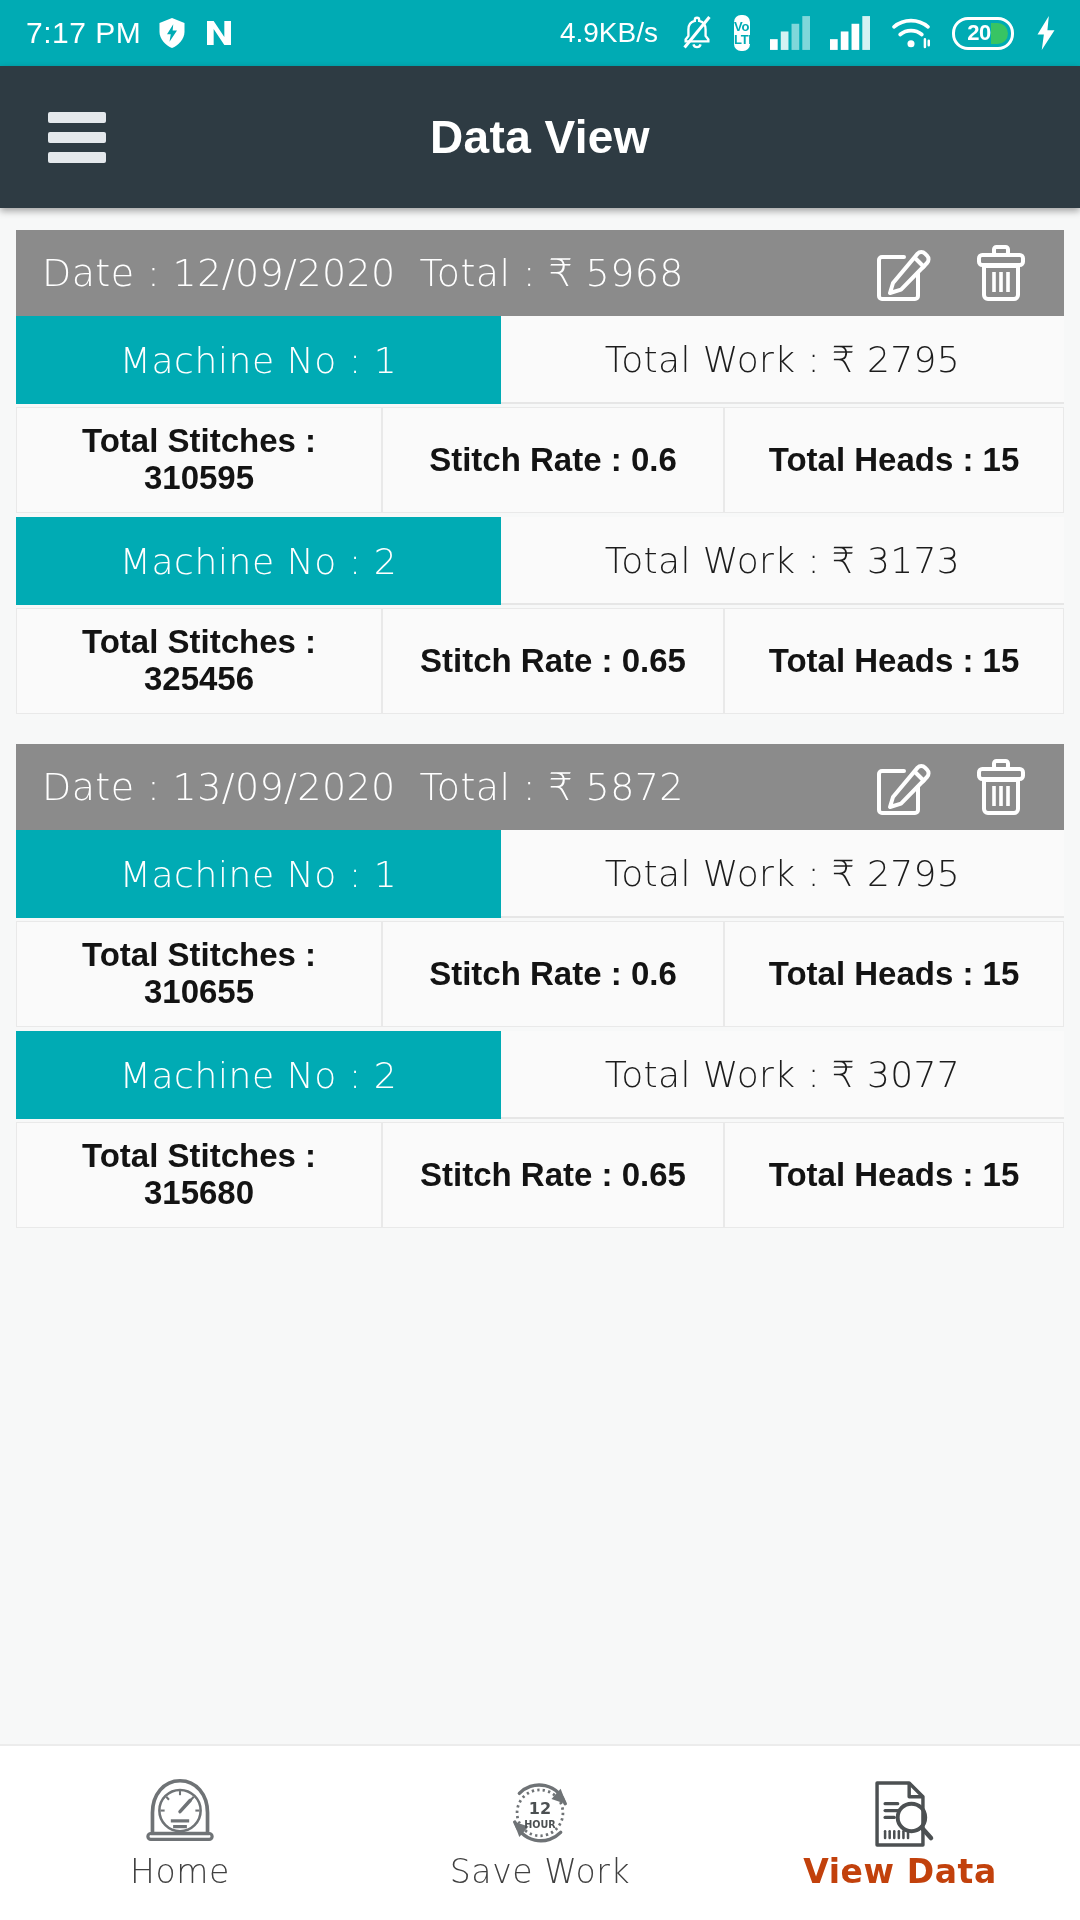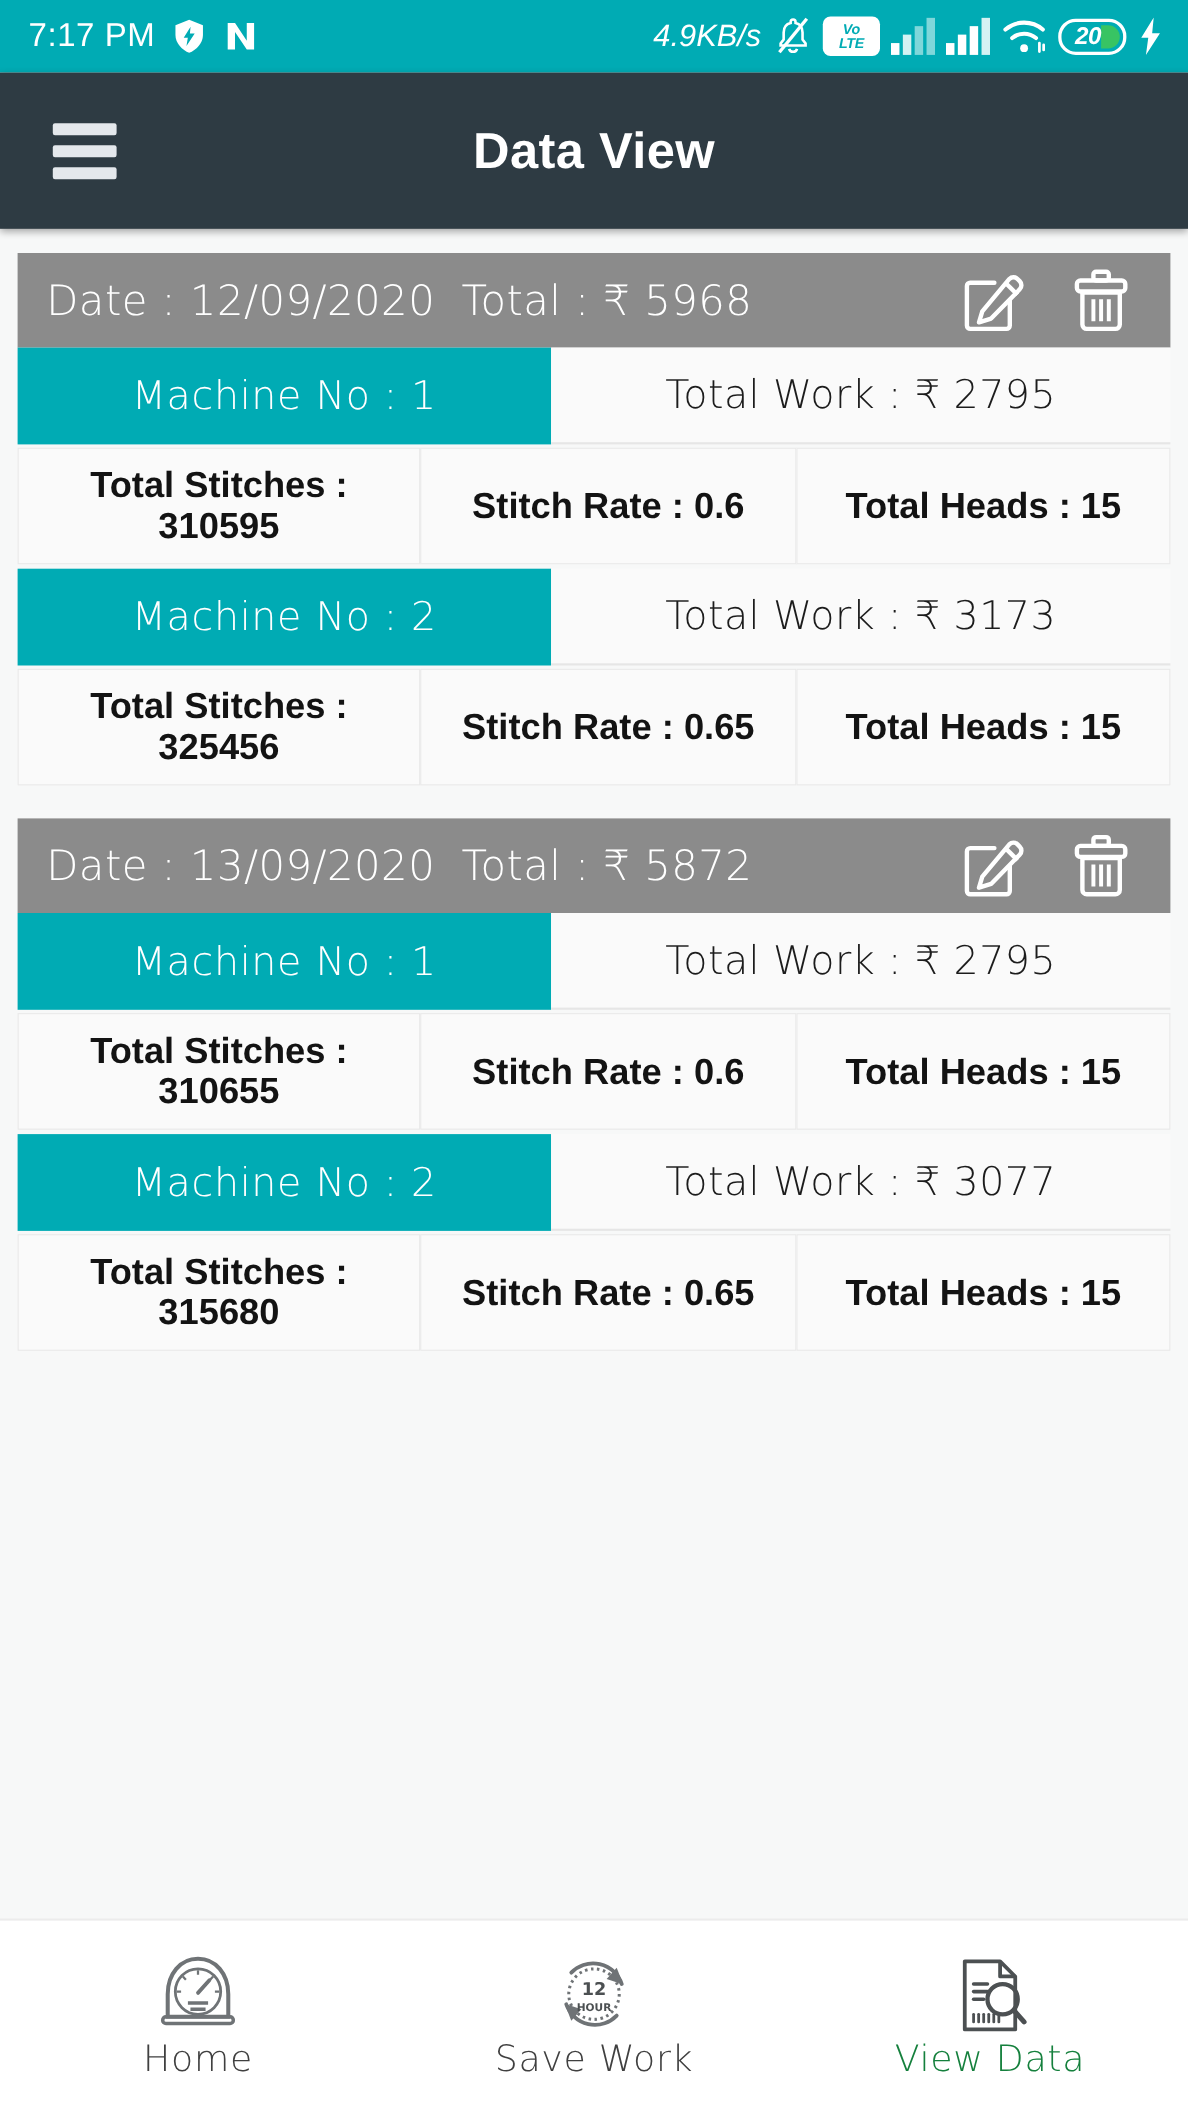--- a/index.html
+++ b/index.html
@@ -11,28 +11,28 @@
   }
   #app { width:1080px; height:1920px; display:flex; flex-direction:column; background:#f7f8f8; }
 
   
   .statusbar{
     height:66px; background:#00ABB4; color:#ffffff;
     display:flex; align-items:center; justify-content:space-between;
     padding:0 22px 0 26px; flex:0 0 66px;
   }
   .sb-left{ display:flex; align-items:center; gap:16px; }
-  .sb-right{ display:flex; align-items:center; gap:10px;font-style:italic; }
+  .sb-right{ display:flex; align-items:center; gap:20px; }
   .sb-clock{ font-size:30px; letter-spacing:0.5px; font-weight:400; }
   .sb-speed{ font-size:28px; letter-spacing:0px; margin-right:2px; }
   .ico{ display:inline-flex; align-items:center; justify-content:center; }
 
   .volte{
-    width:52px;height:36px;border-radius:7px;background:#ffffff;color:#00ABB4;
-    display:flex;flex-direction:column;align-items:center;justify-content:center;
+    width:16px;height:36px;border-radius:7px;background:#ffffff;color:#00ABB4;
+    display:flex;flex-direction:column;align-items:flex-start;justify-content:center;
     font-size:13px;font-weight:bold;line-height:13px; letter-spacing:-0.3px;
   }
   .volte span{display:block;}
   .batt{
     width:62px;height:33px;border:3px solid #ffffff;border-radius:16px;
     display:flex;align-items:center;justify-content:center;position:relative;
     font-size:22px;font-weight:bold;color:#ffffff;
   }
   .batt .fill{
     position:absolute;right:3px;top:3px;bottom:3px;width:17px;
@@ -107,21 +107,21 @@
     display:flex; align-items:center; border-top:2px solid #ececec;
   }
   .navitem{
     flex:1 1 33.333%; display:flex; flex-direction:column;
     align-items:center; justify-content:center; gap:0; cursor:pointer;
   }
   .navitem .nlabel{
     font-size:33px; font-weight:300; color:#404040; letter-spacing:0.6px;
     font-family:"DejaVu Sans", sans-serif;
   }
-  .navitem.active .nlabel{ color:#15803d; }
+  .navitem.active .nlabel{ color:#c2410c;font-weight:bold; }
   .navitem svg{ display:block; }
 </style>
 </head>
 <body>
 
 <div id="app">
 
   <div class="statusbar">
     <div class="sb-left">
       <span class="sb-clock">7:17 PM</span>

